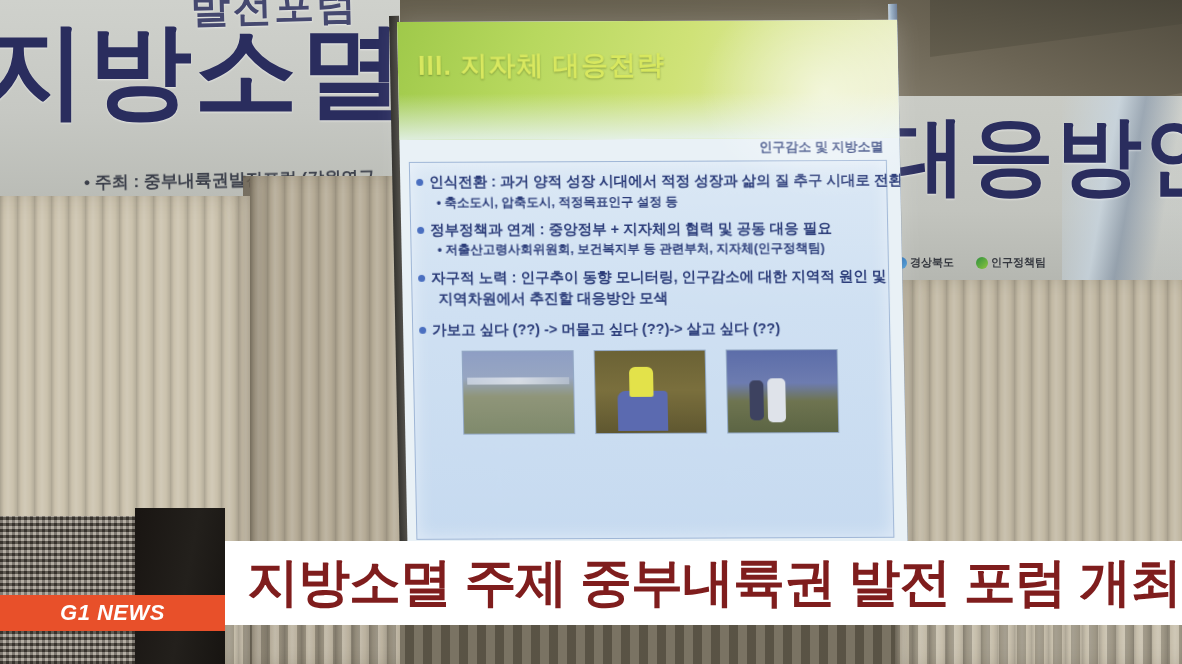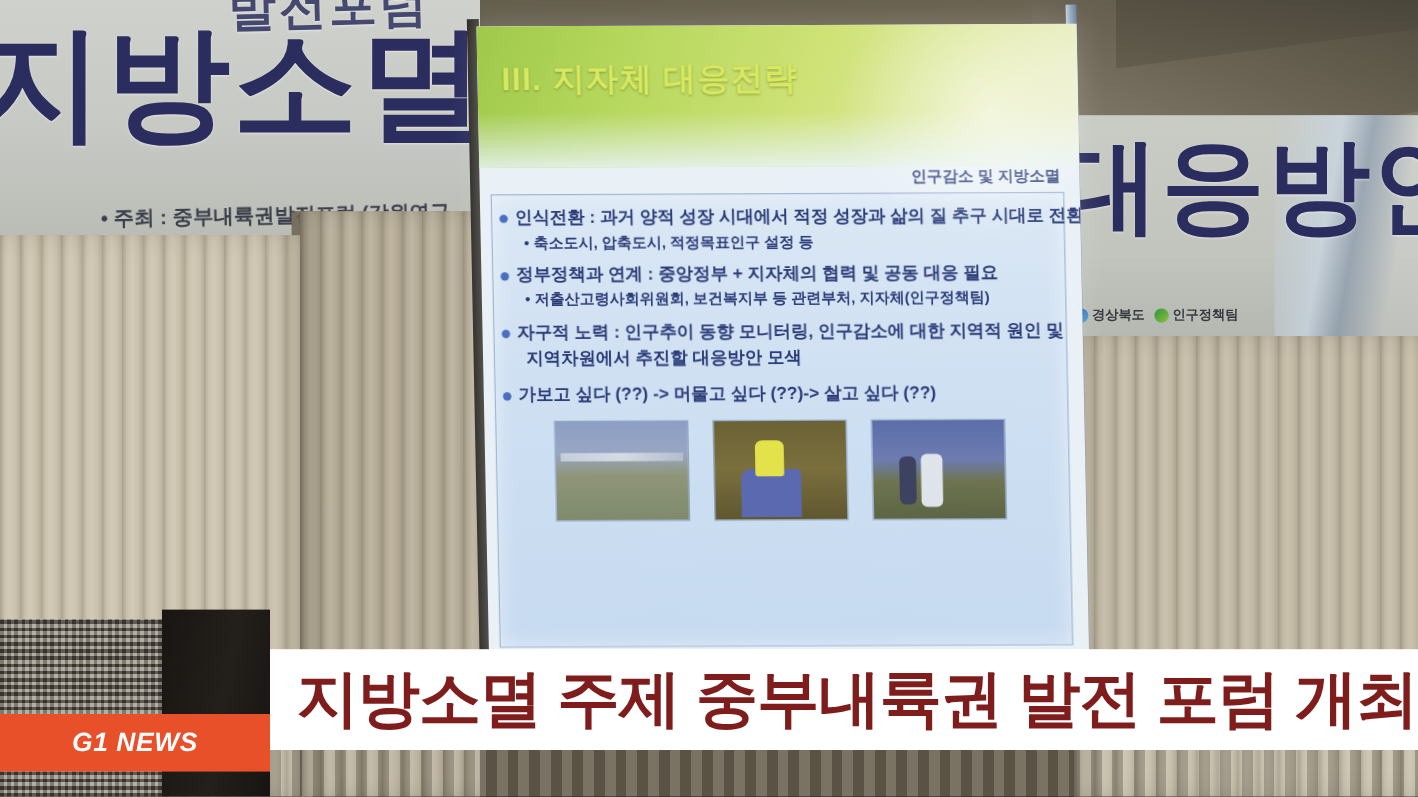--- a/index.html
+++ b/index.html
@@ -55,21 +55,21 @@
   .bw-right{
     left:880px;top:112px;font-size:86px;line-height:86px;
     filter:blur(.4px);
   }
   .banner-sub{
     position:absolute;left:84px;top:168px;width:330px;
     font-size:17px;font-weight:700;color:#3b3f4a;white-space:nowrap;
     transform:rotate(-1.1deg);filter:blur(.3px);
   }
   .logo-row{
-    position:absolute;left:895px;top:255px;display:flex;gap:8px;align-items:flex-start;
+    position:absolute;left:895px;top:255px;display:flex;gap:22px;align-items:flex-start;
     font-size:11px;font-weight:700;color:#35383f;filter:blur(.3px);
   }
   .logo-chip{display:flex;align-items:center;gap:3px;}
   .logo-mark{
     width:12px;height:12px;border-radius:50%;
     background:linear-gradient(135deg,#2f8f3e,#8dc63f);
     display:inline-block;
   }
   .logo-mark.blue{background:linear-gradient(135deg,#1f5fa8,#4f9fd8);}
 
@@ -209,21 +209,21 @@
   .headline-bar{
     position:absolute;left:225px;top:541px;width:957px;height:84px;
     background:#ffffff;
     display:flex;align-items:center;
   }
   .headline-text{
     margin-left:22px;font-size:52px;font-weight:700;color:#7f1d1d;
     letter-spacing:-1px;white-space:nowrap;
   }
   .logo-bar{
-    position:absolute;left:0;top:595px;width:225px;height:48px;
+    position:absolute;left:0;top:595px;width:225px;height:36px;
     background:#e8502a;display:flex;align-items:center;justify-content:center;
   }
   .logo-text{
     font-size:22px;font-weight:700;color:#fff;letter-spacing:.5px;
     font-style:italic;
   }
 </style>
 </head>
 <body>
 

